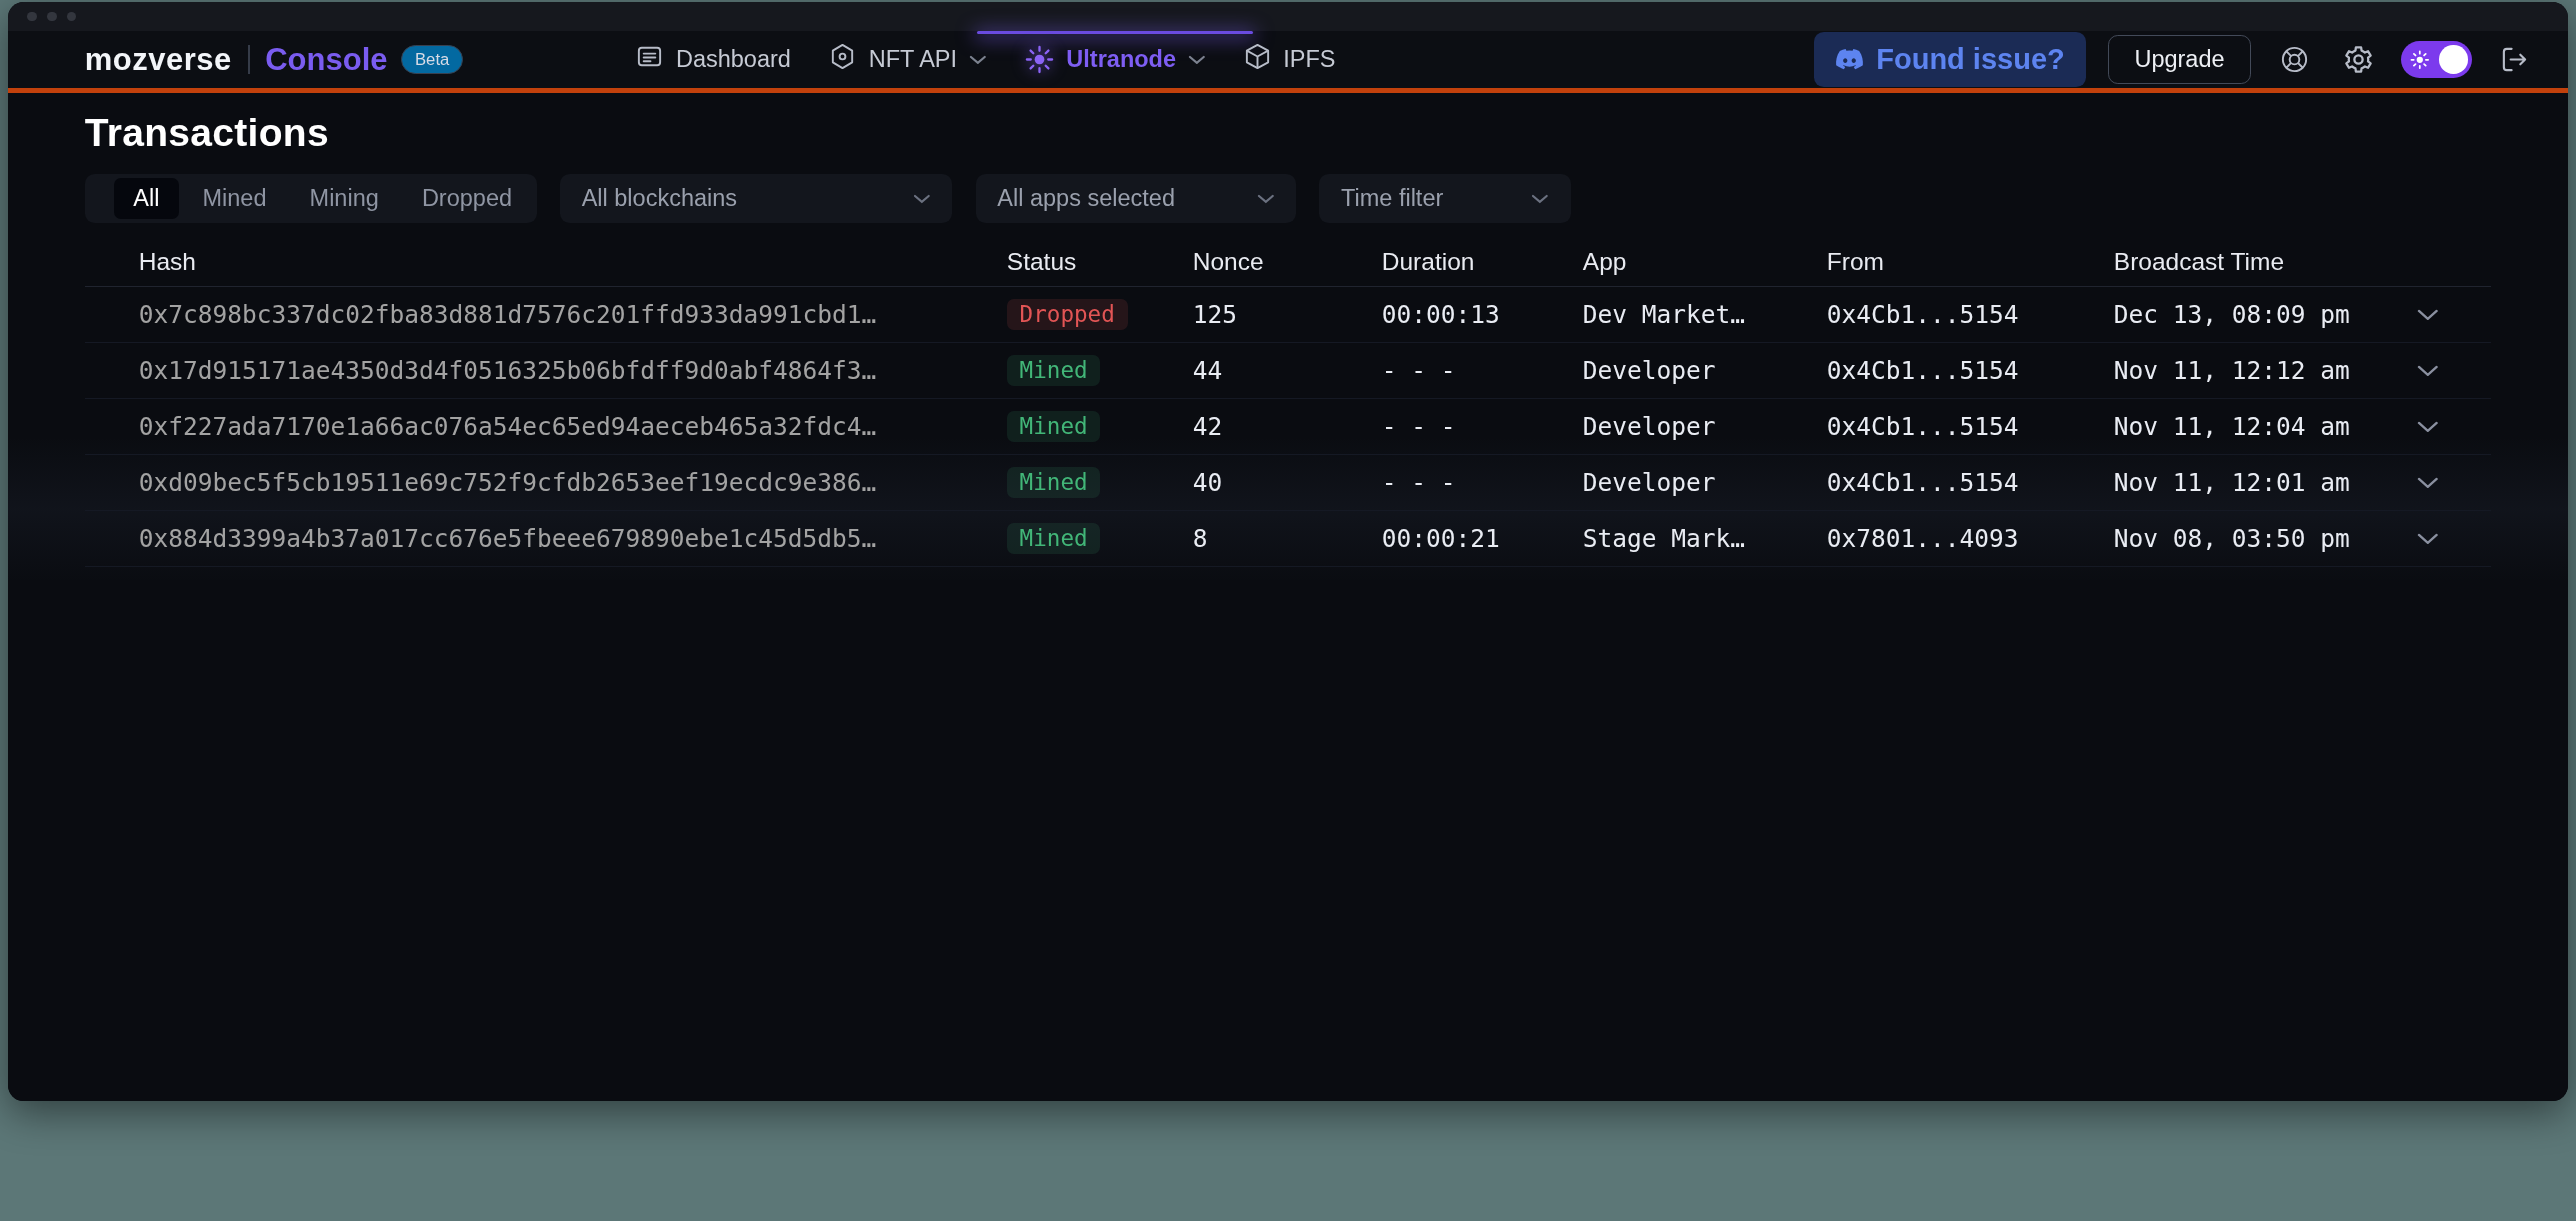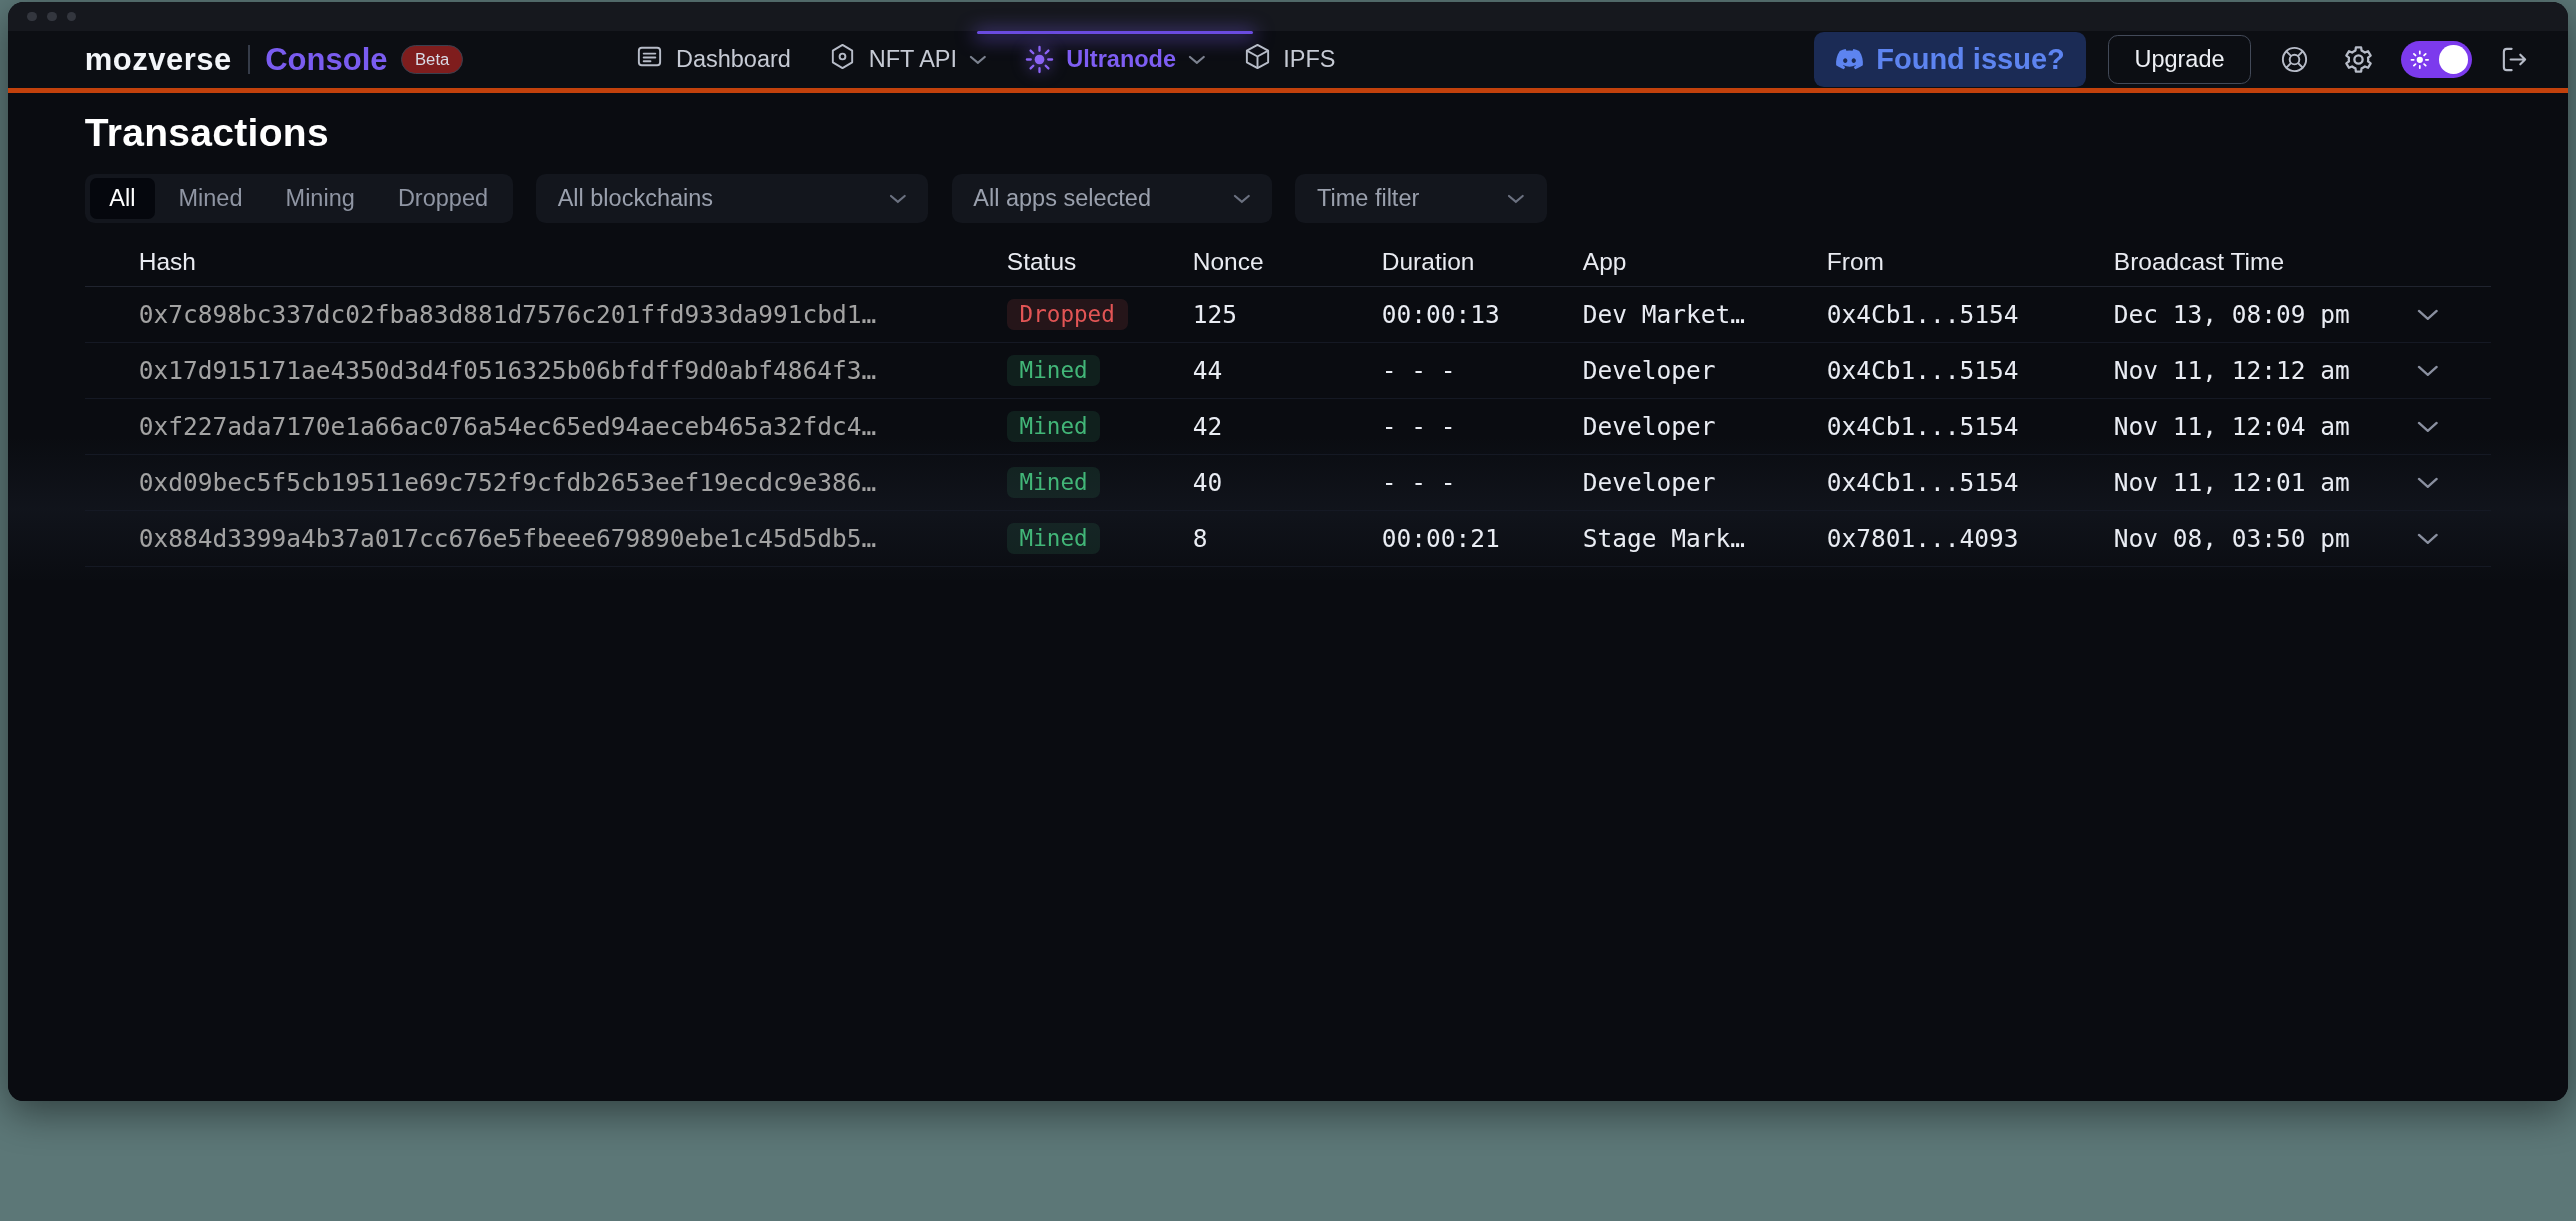--- a/index.html
+++ b/index.html
@@ -19,21 +19,21 @@
   
   .chrome { height:29px; flex:none; background:#16181e; display:flex; align-items:center; gap:9.8px; padding-left:19.6px; }
   .traffic-dot { width:9.8px; height:9.8px; border-radius:50%; background:#33363e; }
   
   .navbar { height:57px; flex:none; background:#0c0e13; border-bottom:5px solid #c2410c;
             display:flex; align-items:center; padding:0 33px 0 77px; position:relative; }
   .brand { display:flex; align-items:center; }
   .logo { font-size:31px; font-weight:700; color:#f3f5f9; letter-spacing:0.5px; }
   .brand-divider { width:2px; height:29px; background:#363c49; margin:0 15.7px; }
   .product { font-size:31px; font-weight:600; color:#7a5cf0; }
-  .beta { margin-left:13.7px; font-size:16.7px; color:#d8dbe6; background:#7f1d1d;
+  .beta { margin-left:13.7px; font-size:16.7px; color:#d8dbe6; background:#0369a1;
           border:1px solid #39404f; padding:3.9px 12.8px; border-radius:980px; }
   .nav-items { display:flex; align-items:center; margin-left:172px; gap:37px; height:100%; }
   .nav-item { position:relative; height:100%; display:flex; align-items:center; gap:11.8px;
               font-size:23.5px; color:#c6cad4; cursor:pointer; }
   .nav-item .chev { display:flex; color:#7c828f; }
   .nav-item.active { color:#7e5ef2; font-weight:600; }
   .nav-item.active::before { content:""; position:absolute; top:0; left:-47px; right:-47px; height:2.9px;
               background:#6a4be0; border-radius:2px; box-shadow:0 2px 17.7px 2.9px rgba(122,92,240,.55); }
   .nav-right { margin-left:auto; display:flex; align-items:center; gap:21.6px; }
   .btn-found { display:flex; align-items:center; gap:11.8px; background:#1b2b55; border:none;
@@ -55,21 +55,21 @@
   .clear-all { display:flex; align-items:center; gap:9.8px; color:#9aa0ad; font-size:24.5px;
                background:none; border:none; cursor:pointer; font-family:inherit; }
   .btn-refresh { display:flex; align-items:center; gap:13.7px; background:#161a23; border:none;
                  border-radius:9.8px; padding:11.8px 25.5px; color:#d3d7e0; font-size:24.5px;
                  font-family:inherit; cursor:pointer; }
   
   .filters { display:flex; gap:23.5px; margin-top:19.6px; height:49px; position:relative; z-index:1; }
   .tabs { display:flex; align-items:center; background:#13161d; border-radius:9.8px; padding:4.9px; gap:3.9px; }
   .tab { padding:6.9px 19.6px; border-radius:6.9px; font-size:23.5px; color:#8f95a3; background:none; border:none;
          font-family:inherit; cursor:pointer; }
-  .tab.active { background:#05070d; color:#ffffff; }
+  .tab.active { background:#05070d; color:#ffffff;margin-left:24px; }
   .dropdown { display:flex; align-items:center; justify-content:space-between; background:#13161d;
               border-radius:9.8px; padding:0 21.6px; font-size:23.5px; color:#9aa0ad; cursor:pointer; }
   .dd-blockchains { width:349px;text-align:right; } .dd-apps { width:277px; } .dd-time { width:208px; }
   .dropdown .chev { display:flex; color:#6b7180; }
   .search { flex:1; display:flex; align-items:center; gap:15.7px; background:#13161d; border-radius:9.8px; padding:0 21.6px; }
   .search input { flex:1; background:transparent; border:none; outline:none; font-size:23.5px;
                   color:#d3d7e0; font-family:inherit; }
   .search input::placeholder { color:#575d6a; }
   
   .table { margin-top:15.7px; position:relative; z-index:1; }

